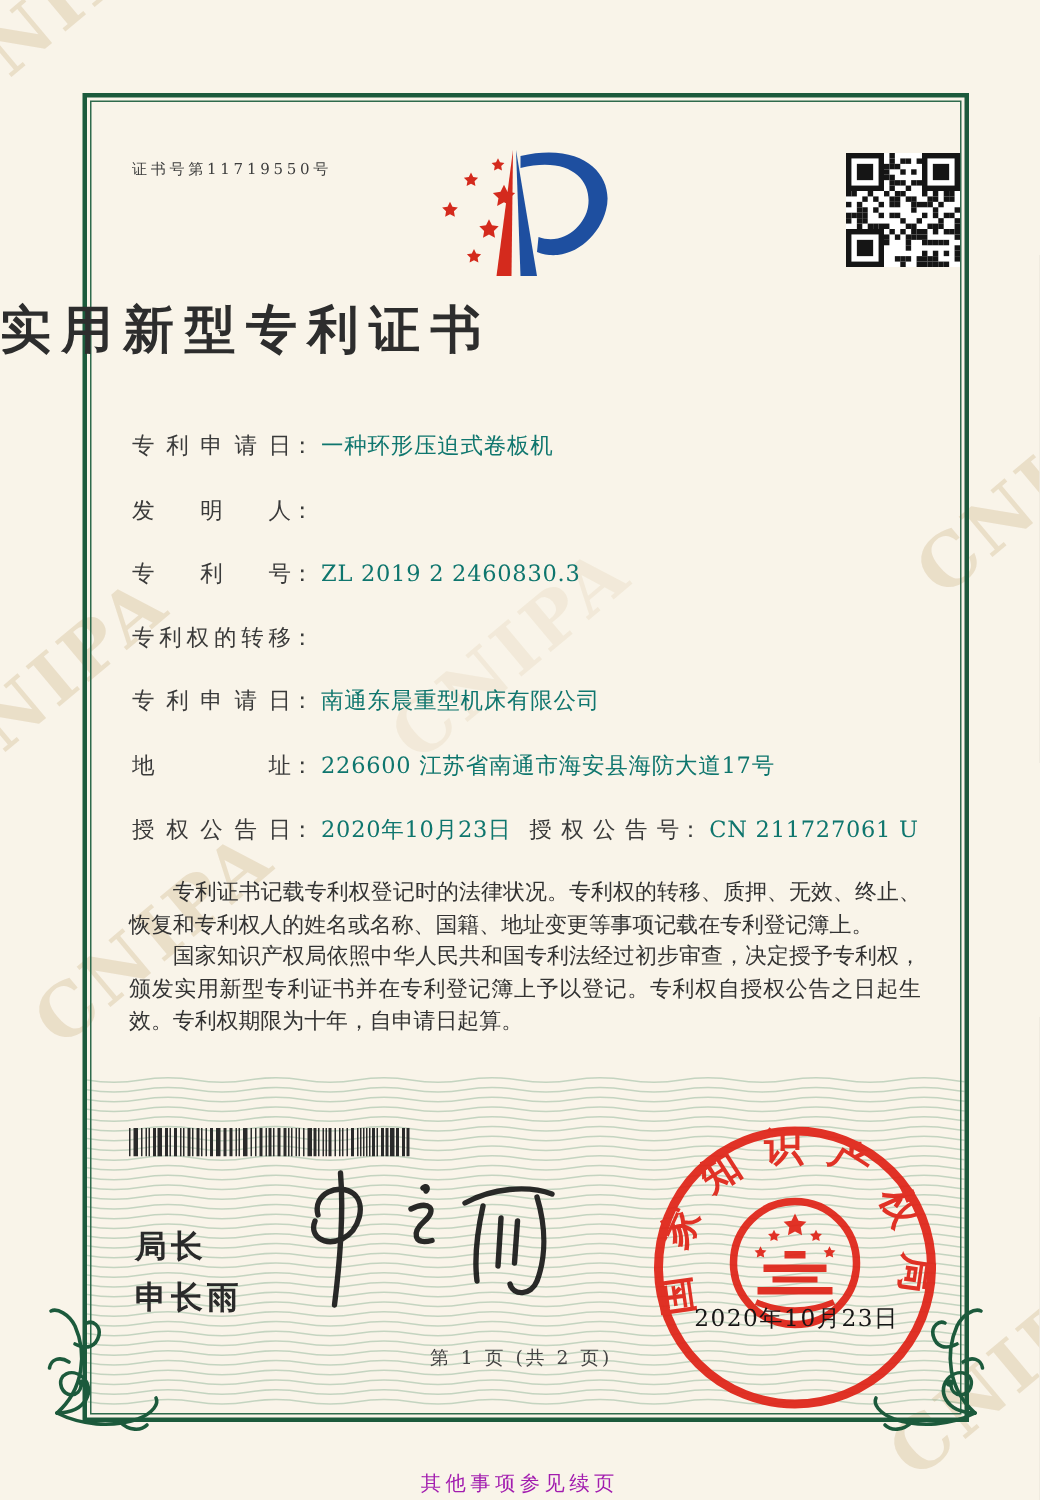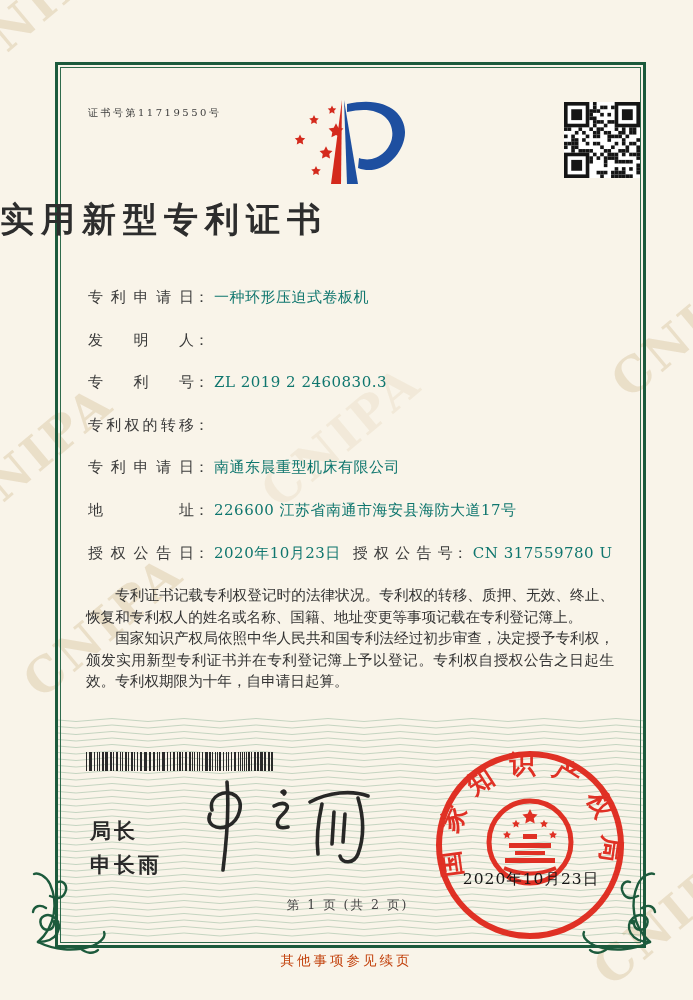--- a/index.html
+++ b/index.html
@@ -36,22 +36,22 @@
   
   .barcode{position:absolute;left:86px;top:752px;z-index:3;}
   .director{position:absolute;left:90px;top:814px;font-size:21px;font-weight:600;
             color:#2a2a2a;letter-spacing:3px;line-height:34px;z-index:4;}
   .signature{position:absolute;left:182px;top:776px;z-index:5;}
   .seal{position:absolute;left:430px;top:745px;z-index:4;}
   .seal-date{position:absolute;left:436px;top:869px;width:190px;text-align:center;
              font-size:15.5px;letter-spacing:1px;color:#161616;z-index:6;}
   .page-info{position:absolute;left:55px;width:585px;top:897px;text-align:center;
              font-size:12.5px;letter-spacing:2px;color:#444;z-index:3;}
-  .continuation{position:absolute;left:0;right:0;top:952px;text-align:center;
-                font-size:13.5px;letter-spacing:3px;color:#c2410c;z-index:3;}
+  .continuation{position:absolute;left:0;right:0;top:980px;text-align:center;
+                font-size:13.5px;letter-spacing:3px;color:#a21caf;z-index:3;}
   .flourish{position:absolute;z-index:5;}
   .fl-left{left:30px;top:856px;transform:scaleX(-1);}
   .fl-right{left:538px;top:856px;}
 </style>
 </head>
 <body>
 
 <div class="page">
 
   <div class="wm" style="left:-58px;top:-22px;">CNIPA</div>
@@ -299,21 +299,21 @@
       <span class="flabel">地址</span>
         <span class="colon">：</span>
         <span class="fvalue">226600 江苏省南通市海安县海防大道17号</span>
     </div>
     <div class="frow">
       <span class="flabel">授权公告日</span>
         <span class="colon">：</span>
         <span class="fvalue">2020年10月23日</span>
       <span class="flabel g2">授权公告号</span>
         <span class="colon">：</span>
-        <span class="fvalue">CN 317559780 U</span>
+        <span class="fvalue">CN 211727061 U</span>
     </div>
   </div>
 
   <div class="paras">
     <p>专利证书记载专利权登记时的法律状况。专利权的转移、质押、无效、终止、恢复和专利权人的姓名或名称、国籍、地址变更等事项记载在专利登记簿上。</p>
     <p>国家知识产权局依照中华人民共和国专利法经过初步审查，决定授予专利权，颁发实用新型专利证书并在专利登记簿上予以登记。专利权自授权公告之日起生效。专利权期限为十年，自申请日起算。</p>
   </div>
 
   <svg class="barcode" width="190" height="19" viewBox="0 0 190 19">
     <g id="bar-mods" fill="#2a2a2a">

